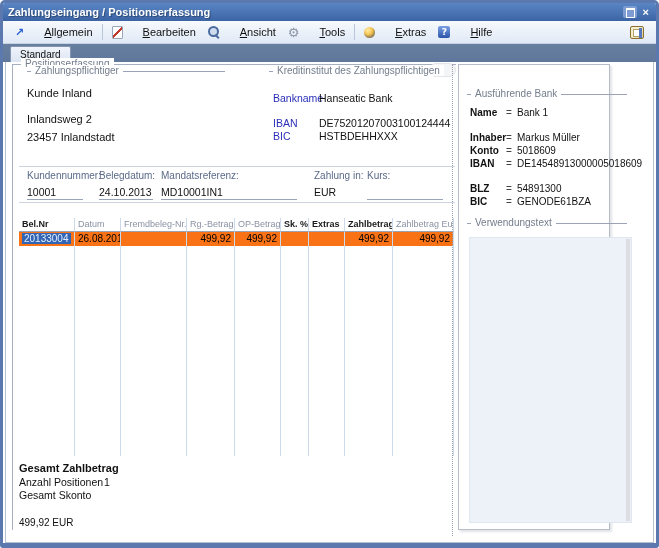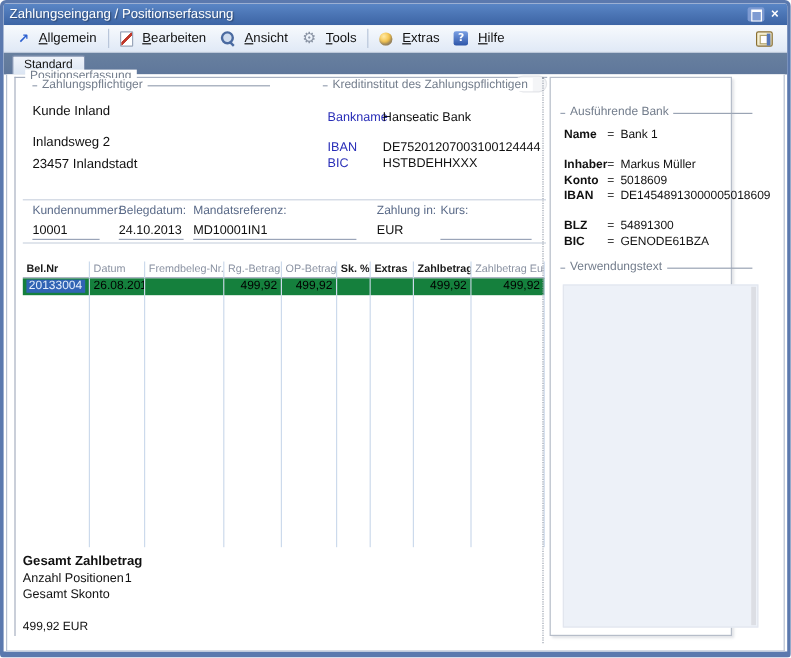--- a/index.html
+++ b/index.html
@@ -5,32 +5,32 @@
   * { margin:0; padding:0; box-sizing:border-box; }
   html,body { background:#fff; }
   body { font-family:"Liberation Sans","DejaVu Sans",sans-serif; width:659px; height:548px; }
 
   .window { width:659px; height:548px; border:3px solid #5b79ae; border-bottom-width:5px;
             border-radius:5px 5px 3px 3px; background:#fff; overflow:hidden; position:relative; }
 
   
   .titlebar { height:18px; background:linear-gradient(#5a86c6,#3c64a4); display:flex;
               align-items:center; padding:0 5px; }
-  .titlebar .title { color:#fff; font-size:11px; font-weight:normal; flex:1;
+  .titlebar .title { color:#fff; font-size:11px; font-weight:bold; flex:1;
                      text-shadow:1px 1px 1px rgba(0,0,0,.35); white-space:nowrap; }
   .wc { display:flex; gap:4px; align-items:center; }
   .wc-restore { width:14px; height:12px; background:#7e9bd2; border-radius:2px; position:relative; cursor:default; }
   .wc-restore::before { content:""; position:absolute; left:3px; top:2px; width:7px; height:7px;
                         border:1px solid #fff; border-top-width:2px; }
   .wc-close { color:#fff; font-size:11px; font-weight:bold; line-height:12px; padding:0 2px; cursor:default; }
 
   
   .toolbar { height:23px; background:linear-gradient(#f7fafd,#e0e9f6); border-bottom:1px solid #c6d2e4;
              display:flex; align-items:center; padding:0 6px; }
-  .menu-item { display:flex; align-items:center; gap:8px; padding:0 6px; font-size:11px; color:#111;
+  .menu-item { display:flex; align-items:center; gap:20px; padding:0 6px; font-size:11px; color:#111;
                height:20px; cursor:default; }
   .menu-item .lbl::first-letter { text-decoration:underline; }
   .tb-sep { width:1px; height:16px; background:#b9c6da; margin:0 3px; }
   .tb-spacer { flex:1; }
 
   .icon { display:inline-block; font-family:"DejaVu Sans",sans-serif; }
   .i-arrow { color:#2b5fd0; font-weight:bold; font-size:11px; line-height:11px; }
   .i-arrow::before { content:"\2197"; }
   .i-edit { width:11px; height:13px; background:
             linear-gradient(135deg, transparent 42%, #c0392b 42%, #c0392b 58%, transparent 58%), #fff;
@@ -87,21 +87,21 @@
   
   .postable { position:absolute; left:6px; top:153px; width:436px; font-size:10px; }
   .pt-row { display:flex; }
   .pt-cell { border-right:1px solid #ccdaec; padding:0 3px; overflow:hidden; white-space:nowrap; }
   .c0{width:56px}.c1{width:46px}.c2{width:66px}.c3{width:48px}.c4{width:46px}
   .c5{width:28px}.c6{width:36px}.c7{width:48px}.c8{width:61px}
   .pt-header .pt-cell { height:14px; line-height:13px; font-size:9px; border-bottom:1px solid #98a2b4; }
   .h-gray { color:#8a92a2; }
   .h-dark { color:#1a1a1a; font-weight:bold; }
   .num { text-align:right; }
-  .pt-data .pt-cell { height:14px; line-height:13px; background:#15803d; }
+  .pt-data .pt-cell { height:14px; line-height:13px; background:#f97316; }
   .selcell { background:#3164b4; color:#e4eefb; padding:0 2px; }
   .pt-filler .pt-cell { height:210px; }
 
   
   .sum-total { position:absolute; left:6px; top:397px; width:436px; display:flex;
                justify-content:flex-end; align-items:baseline; gap:16px;flex-direction:column; }
   .sum-total .stl { font-size:11px; font-weight:bold; color:#111; }
   .sum-total .stv { font-size:10px; color:#111;margin-top:27px; }
   .sum-line { position:absolute; font-size:10.5px; color:#111; }
 

